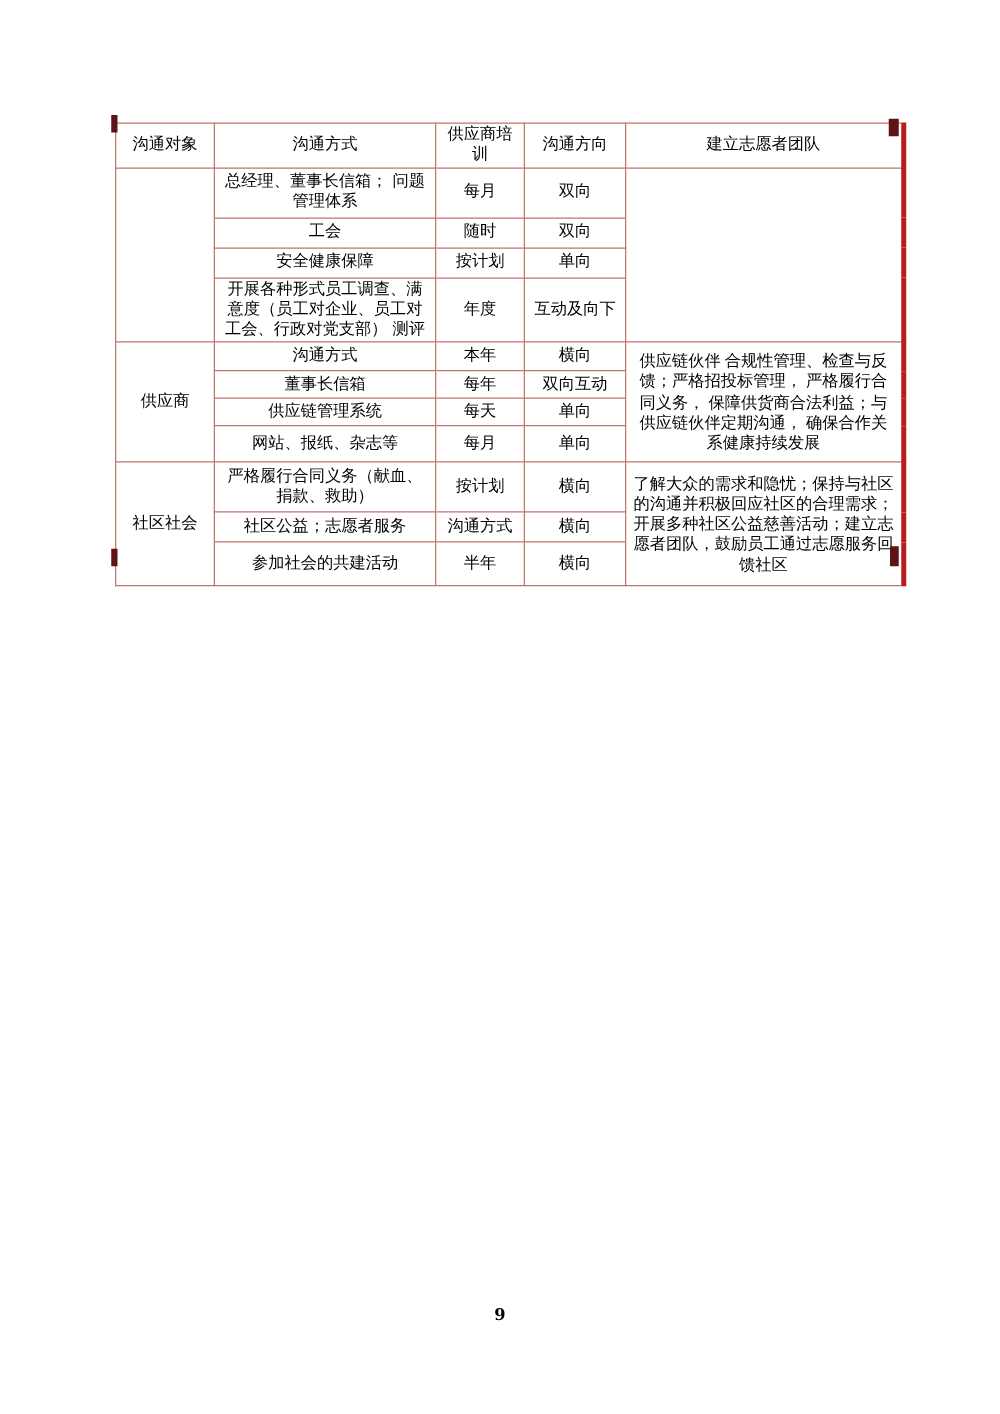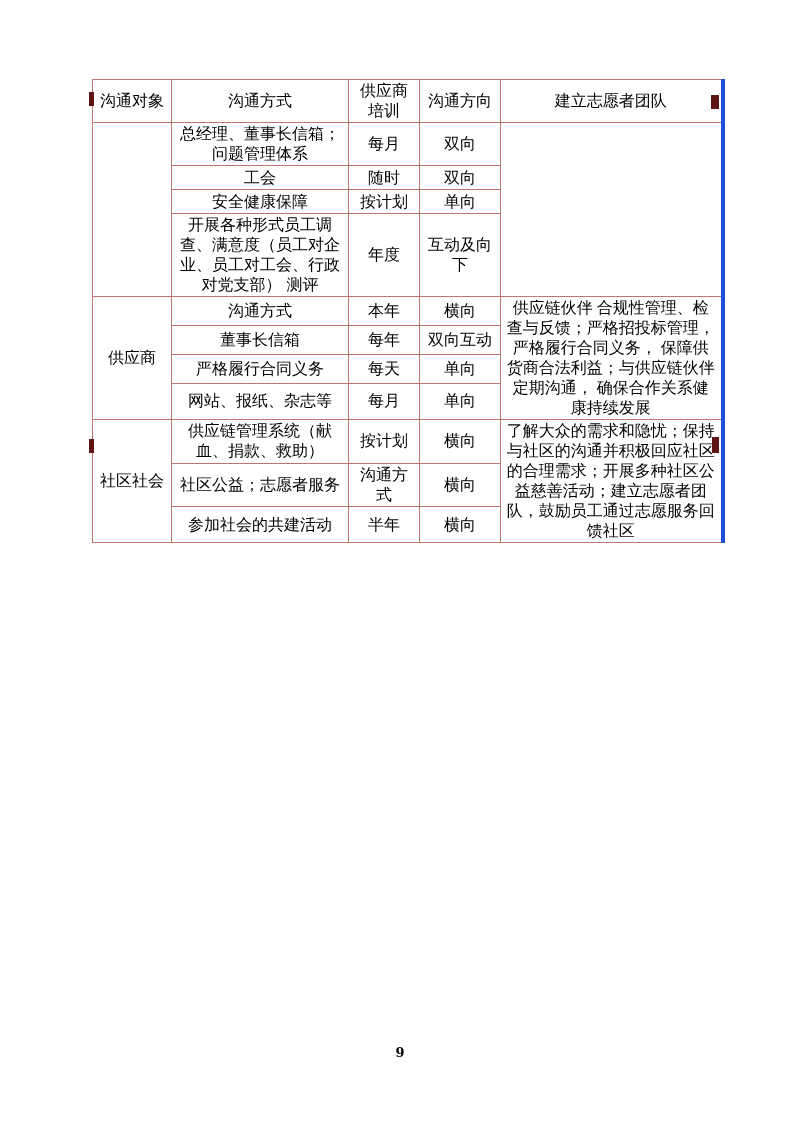--- a/index.html
+++ b/index.html
@@ -12,26 +12,26 @@
   .page {
     position: relative;
     width: 800px;
     height: 1131px;
     background: #ffffff;
     overflow: hidden;
   }
   table.comm-table {
     position: absolute;
     left: 92px;
-    top: 79px;
+    top: 98px;
     width: 630px;
     border-collapse: collapse;
     table-layout: fixed;
-    font-size: 16px;
-    border-right: 4px solid #1d4ed8;
+    font-size: 13px;
+    border-right: 4px solid #b91c1c;
   }
   table.comm-table td {
     border: 1px solid #c0756e;
     text-align: center;
     vertical-align: middle;
     padding: 1px 5px;
     line-height: 1.25;
     overflow: hidden;
   }
   td.hdr { font-weight: normal; }
@@ -120,33 +120,33 @@
       <td>本年</td>
       <td>横向</td>
       <td class="resp" rowspan="4">供应链伙伴 合规性管理、检查与反馈；严格招投标管理， 严格履行合同义务， 保障供货商合法利益；与供应链伙伴定期沟通， 确保合作关系健康持续发展</td>
     </tr>
     <tr style="height:22px">
       <td>董事长信箱</td>
       <td>每年</td>
       <td>双向互动</td>
     </tr>
     <tr style="height:22px">
-      <td>严格履行合同义务</td>
+      <td>供应链管理系统</td>
       <td>每天</td>
       <td>单向</td>
     </tr>
     <tr style="height:29px">
       <td>网站、报纸、杂志等</td>
       <td>每月</td>
       <td>单向</td>
     </tr>
 
     <tr style="height:40px">
       <td class="obj" rowspan="3">社区社会</td>
-      <td>供应链管理系统（献血、捐款、救助）</td>
+      <td>严格履行合同义务（献血、捐款、救助）</td>
       <td>按计划</td>
       <td>横向</td>
       <td class="resp" rowspan="3">了解大众的需求和隐忧；保持与社区的沟通并积极回应社区的合理需求；开展多种社区公益慈善活动；建立志愿者团队，鼓励员工通过志愿服务回馈社区</td>
     </tr>
     <tr style="height:24px">
       <td>社区公益；志愿者服务</td>
       <td>沟通方式</td>
       <td>横向</td>
     </tr>
     <tr style="height:35px">

